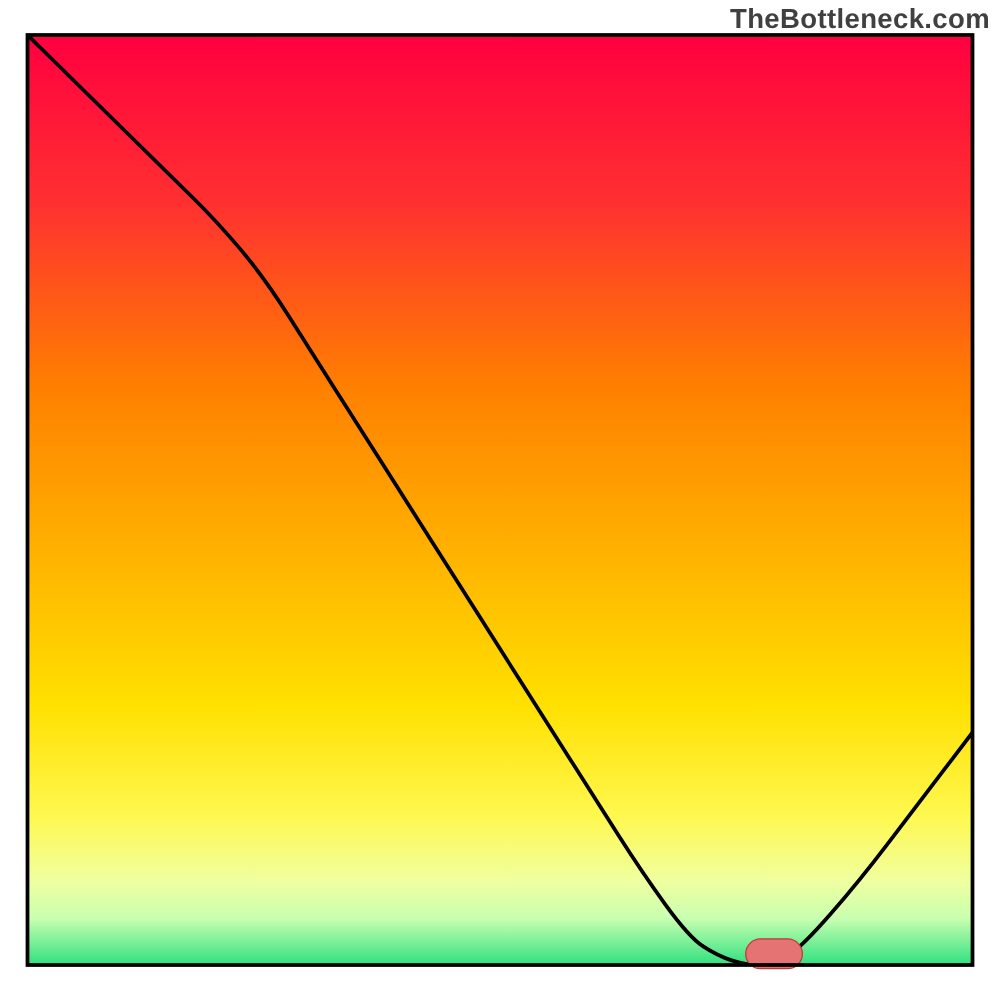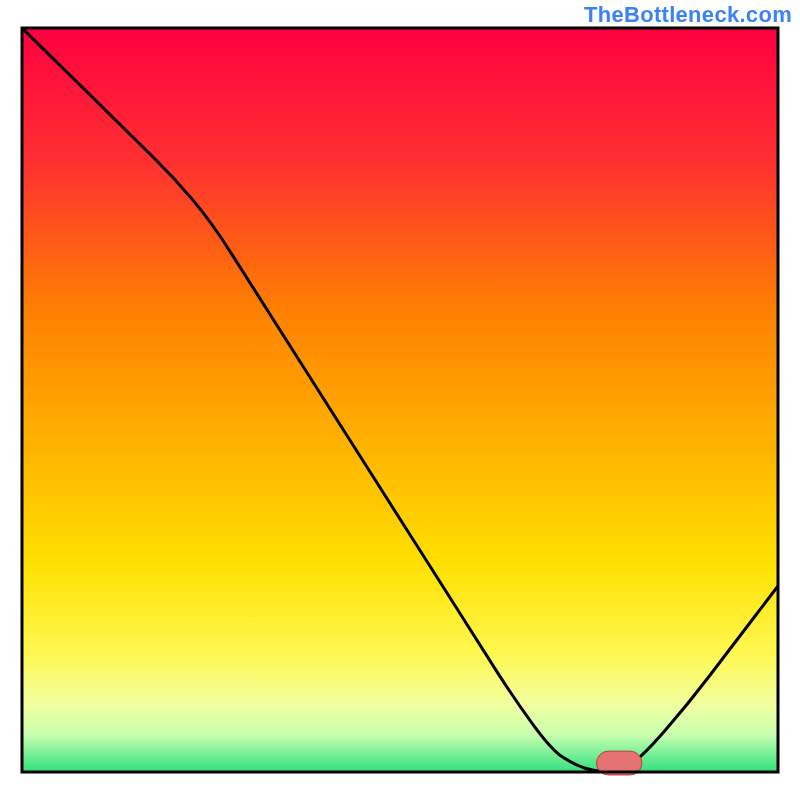--- a/index.html
+++ b/index.html
@@ -14,21 +14,21 @@
     position: relative;
     width: 800px;
     height: 800px;
   }
   .watermark {
     position: absolute;
     top: 2px;
     right: 8px;
     font-size: 22px;
     font-weight: bold;
-    color: #3b82f6;
+    color: #404040;
     letter-spacing: 0.3px;
     z-index: 5;
   }
   svg {
     display: block;
   }
 </style>
 </head>
 <body>
 <div class="container">

